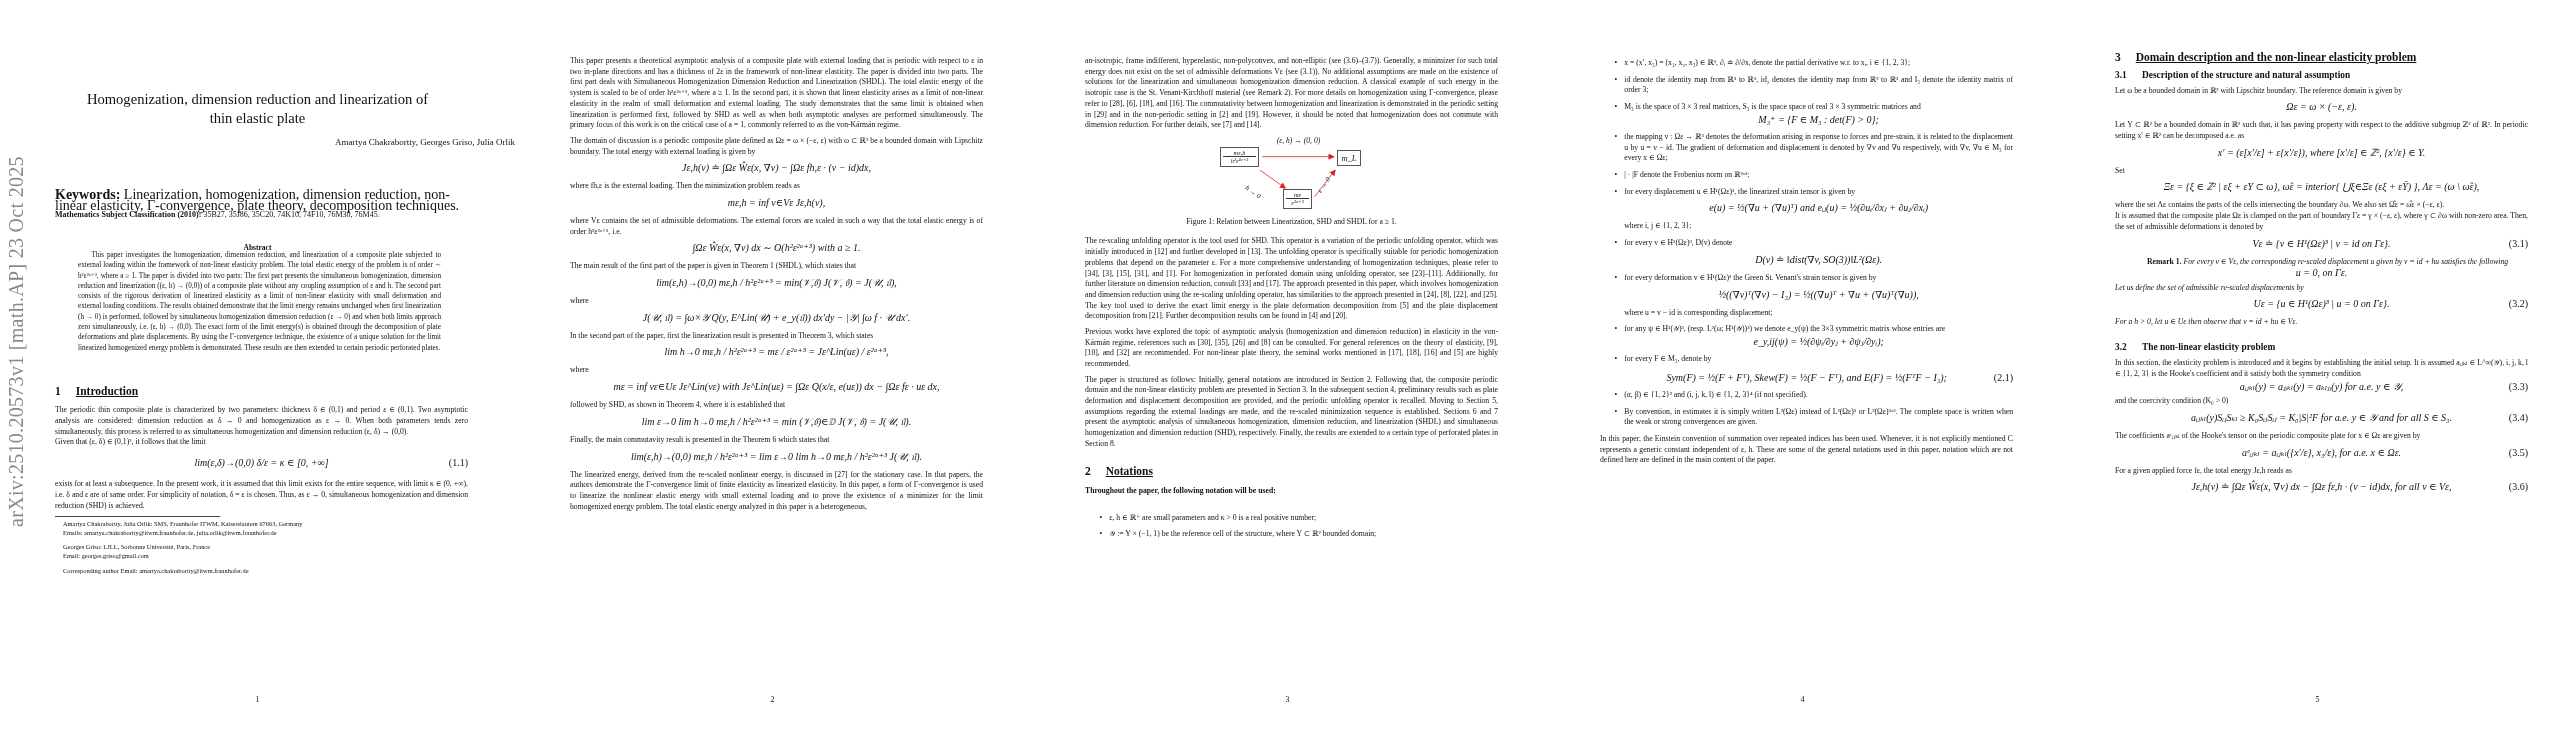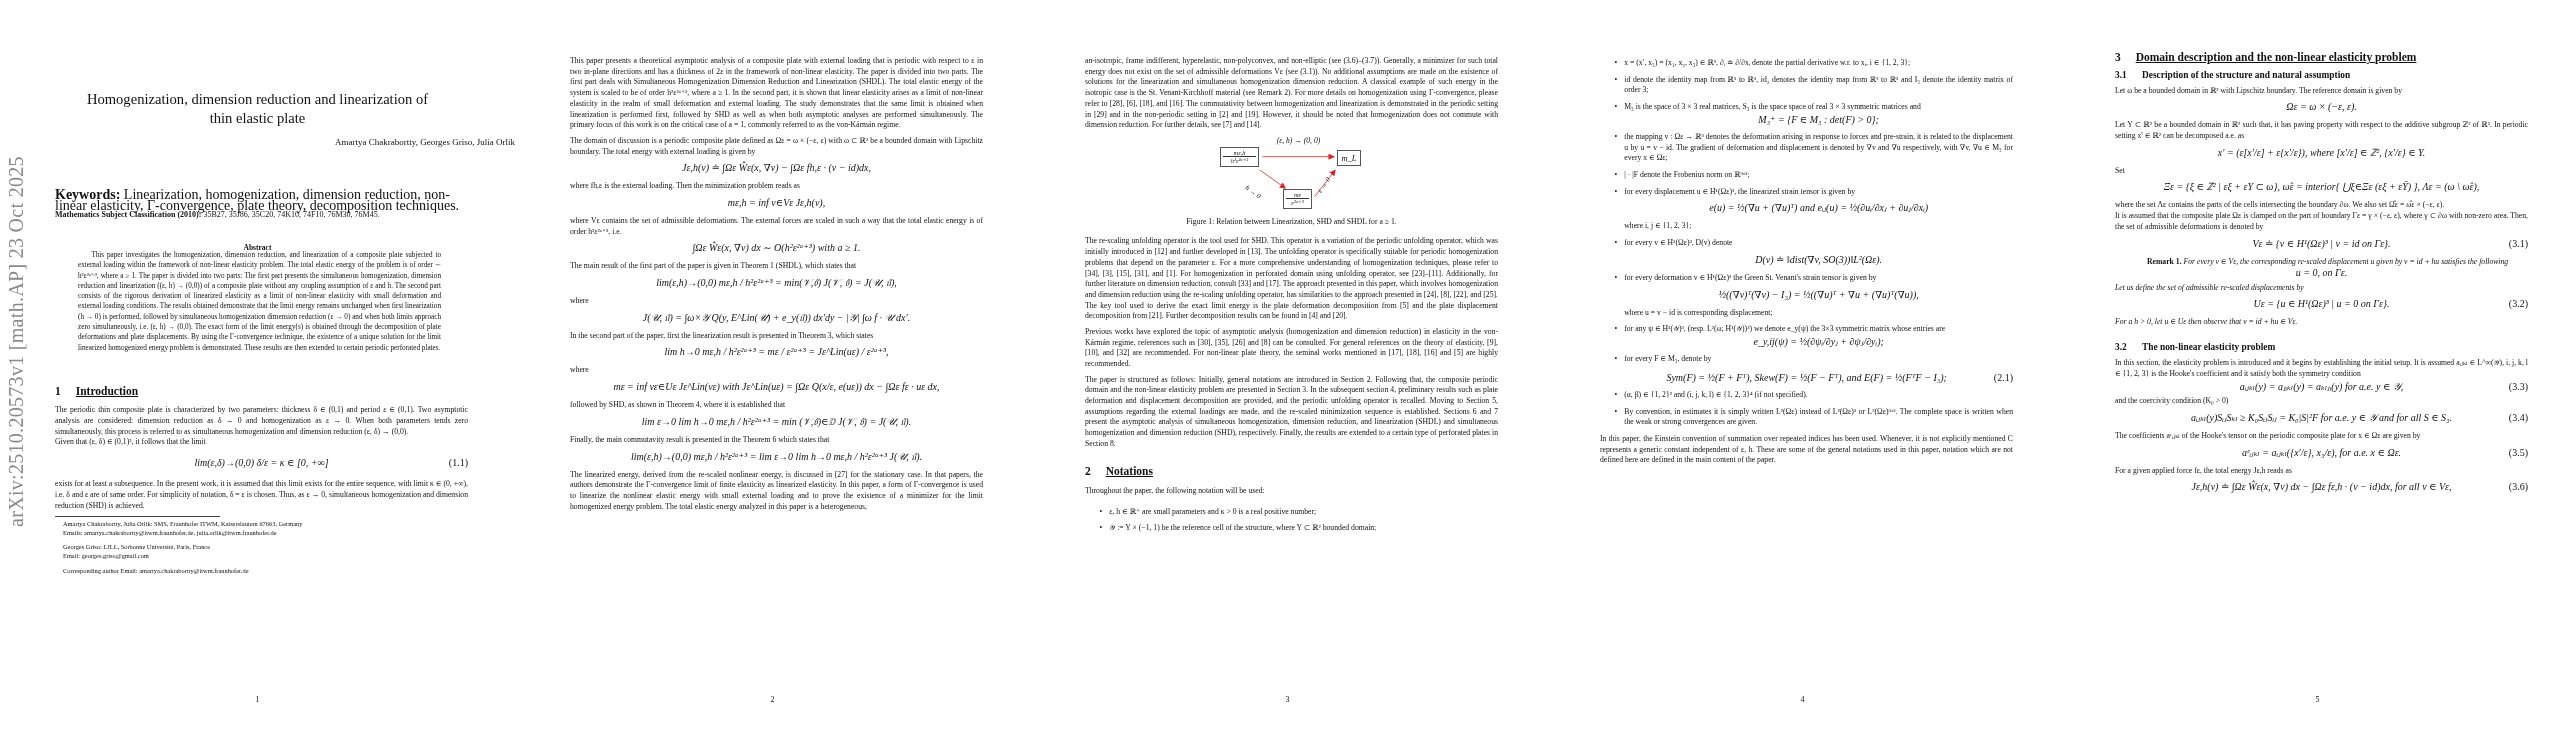--- a/index.html
+++ b/index.html
@@ -136,21 +136,21 @@
       </div>
       <div class="figcap">Figure 1: Relation between Linearization, SHD and SHDL for a ≥ 1.</div>
 
       <div class="p">The re-scaling unfolding operator is the tool used for SHD. This operator is a variation of the periodic unfolding operator, which was initially introduced in [12] and further developed in [13]. The unfolding operator is specifically suitable for periodic homogenization problems that depend on the parameter ε. For a more comprehensive understanding of homogenization techniques, please refer to [34], [3], [15], [31], and [1]. For homogenization in perforated domain using unfolding operator, see [23]–[11]. Additionally, for further literature on dimension reduction, consult [33] and [17]. The approach presented in this paper, which involves homogenization and dimension reduction using the re-scaling unfolding operator, has similarities to the approach presented in [24], [8], [22], and [25]. The key tool used to derive the exact limit energy is the plate deformation decomposition from [5] and the plate displacement decomposition from [21]. Further decomposition results can be found in [4] and [20].</div>
       <div class="p">Previous works have explored the topic of asymptotic analysis (homogenization and dimension reduction) in elasticity in the von-Kármán regime, references such as [30], [35], [26] and [8] can be consulted. For general references on the theory of elasticity, [9], [10], and [32] are recommended. For non-linear plate theory, the seminal works mentioned in [17], [18], [16] and [5] are highly recommended.</div>
       <div class="p">The paper is structured as follows: Initially, general notations are introduced in Section 2. Following that, the composite periodic domain and the non-linear elasticity problem are presented in Section 3. In the subsequent section 4, preliminary results such as plate deformation and displacement decomposition are provided, and the periodic unfolding operator is recalled. Moving to Section 5, assumptions regarding the external loadings are made, and the re-scaled minimization sequence is established. Sections 6 and 7 present the asymptotic analysis of simultaneous homogenization, dimension reduction, and linearization (SHDL) and simultaneous homogenization and dimension reduction (SHD), respectively. Finally, the results are extended to a certain type of perforated plates in Section 8.</div>
 
       <h2 class="section" style="margin:16px 0 9.7px 0;">
         <span class="snum">2</span><span>Notations</span>
       </h2>
-      <div class="p" style="margin-bottom:10px;">Throughout the paper, the following notation will be used:</div>
+      <div class="p" style="margin-bottom:16px;font-weight:bold;">Throughout the paper, the following notation will be used:</div>
       <ul class="bullets">
         <li>ε, h ∈ ℝ⁺ are small parameters and κ &gt; 0 is a real positive number;</li>
         <li>𝒴 := Y × (−1, 1) be the reference cell of the structure, where Y ⊂ ℝ² bounded domain;</li>
       </ul>
     </div>
     <div class="page-number">3</div>
   </div>
 
   <div class="page">
     <div class="content" style="top:58px;">

